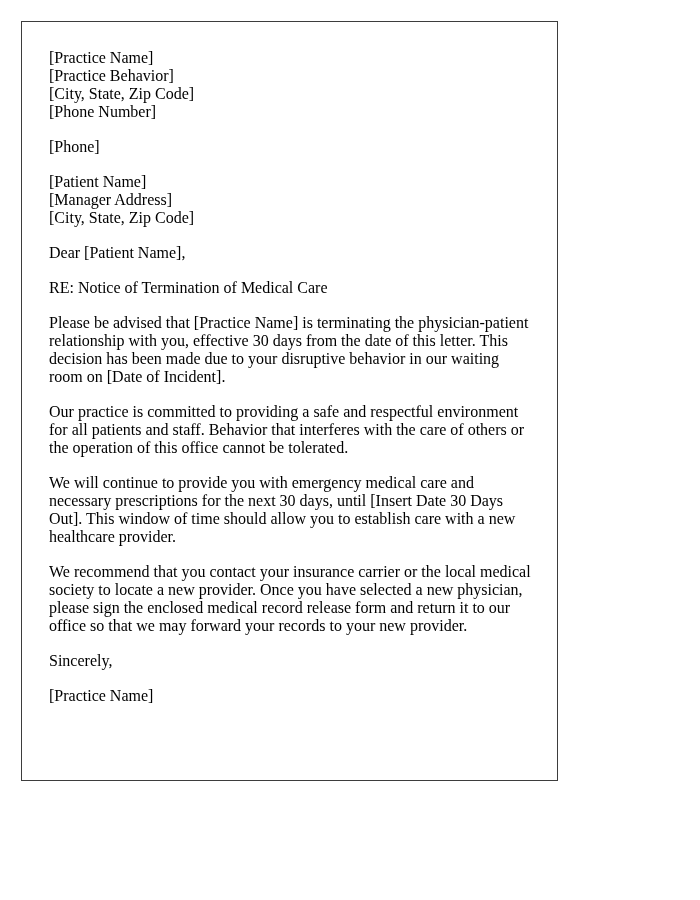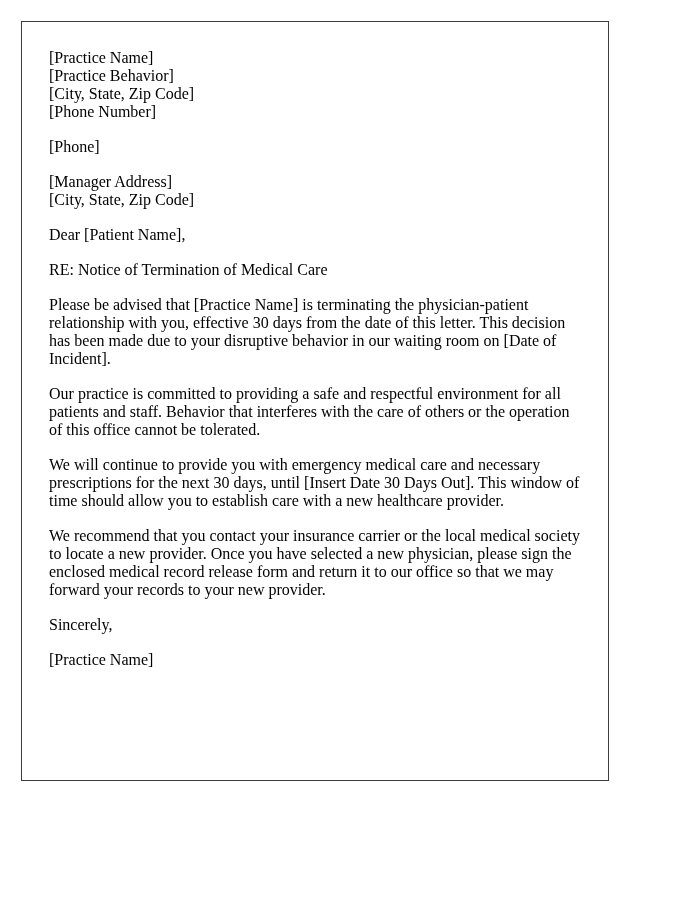--- a/index.html
+++ b/index.html
@@ -11,21 +11,21 @@
     position: relative;
     width: 700px;
     height: 900px;
     font-family: "Liberation Serif", "DejaVu Serif", serif;
     color: #000000;
   }
   .letter-frame {
     position: absolute;
     left: 21px;
     top: 21px;
-    width: 588px;
+    width: 537px;
     height: 760px;
     box-sizing: border-box;
     border: 1px solid #3d3d3d;
     background: #ffffff;
     padding: 27px 24px 0 27px;
   }
   .doc {
     font-size: 16px;
     line-height: 18px;
   }
@@ -49,20 +49,21 @@
     <div class="block">
       <div class="line">[Practice Name]</div>
       <div class="line">[Practice Behavior]</div>
       <div class="line">[City, State, Zip Code]</div>
       <div class="line">[Phone Number]</div>
     </div>
 
     <div class="single-line">[Phone]</div>
 
     <div class="block">
+      <div class="line">[Patient Name]</div>
       <div class="line">[Manager Address]</div>
       <div class="line">[City, State, Zip Code]</div>
     </div>
 
     <div class="single-line">Dear [Patient Name],</div>
 
     <div class="single-line">RE: Notice of Termination of Medical Care</div>
 
     <p class="para">Please be advised that [Practice Name] is terminating the physician-patient relationship with you, effective 30 days from the date of this letter. This decision has been made due to your disruptive behavior in our waiting room on [Date of Incident].</p>
 

